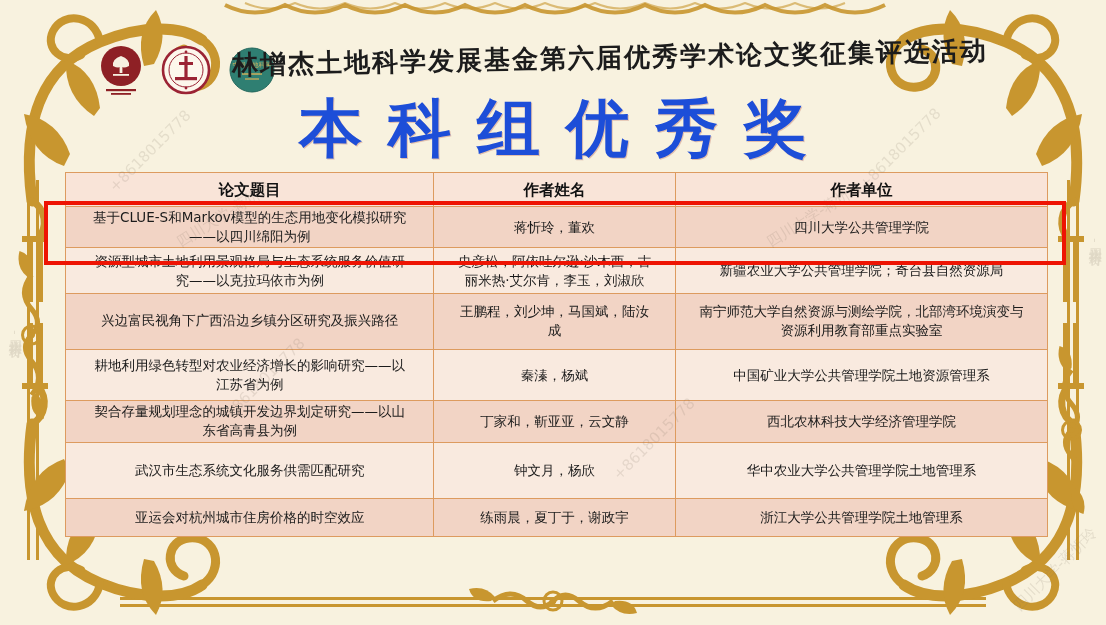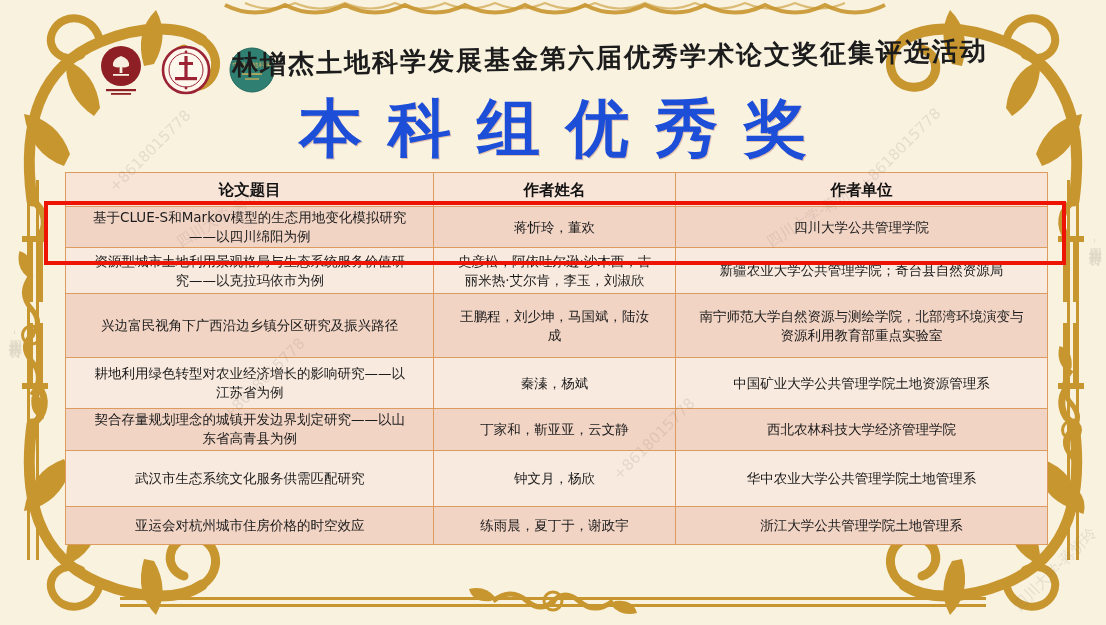--- a/index.html
+++ b/index.html
@@ -42,21 +42,21 @@
     border:1px solid #dd9b5f;text-align:center;vertical-align:middle;
     padding:1px 22px;line-height:1.42;
   }
   col.c-title{width:37.5%;} col.c-authors{width:24.6%;} col.c-affil{width:37.9%;}
   thead tr{height:34px;background:#f9e4d8;}
   thead th{font-size:15.5px;font-weight:700;color:#111;}
   tbody tr:nth-child(odd){background:#f2d4c5;}
   tbody tr:nth-child(even){background:#f9eadf;}
   tbody tr:nth-child(1){height:41px;}
   tbody tr:nth-child(2){height:46px;}
-  tbody tr:nth-child(3){height:64px;}
+  tbody tr:nth-child(3){height:56px;font-family:Liberation Mono, monospace;}
   tbody tr:nth-child(4){height:51px;}
   tbody tr:nth-child(5){height:36px;}
   tbody tr:nth-child(6){height:56px;}
   tbody tr:nth-child(7){height:38px;}
   tbody tr:nth-child(8){height:51px;margin-left:27px;}
   
   .highlight-box{
     position:absolute;left:44px;top:201px;width:1014px;height:56px;
     border:4px solid #ee1403;z-index:5;
   }

